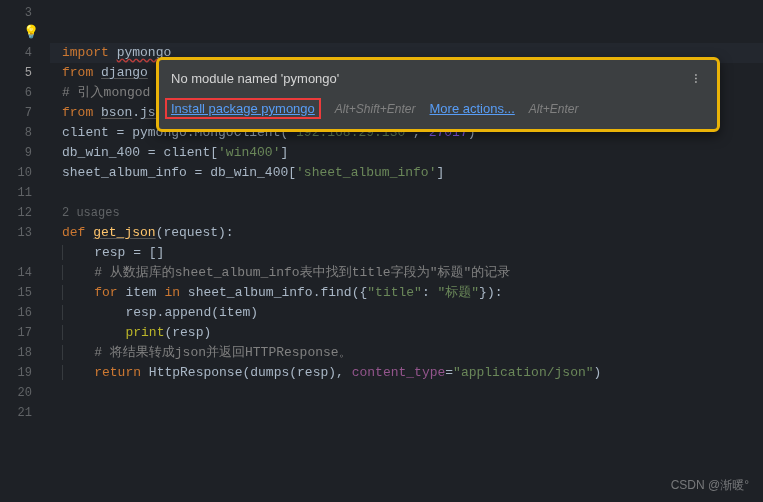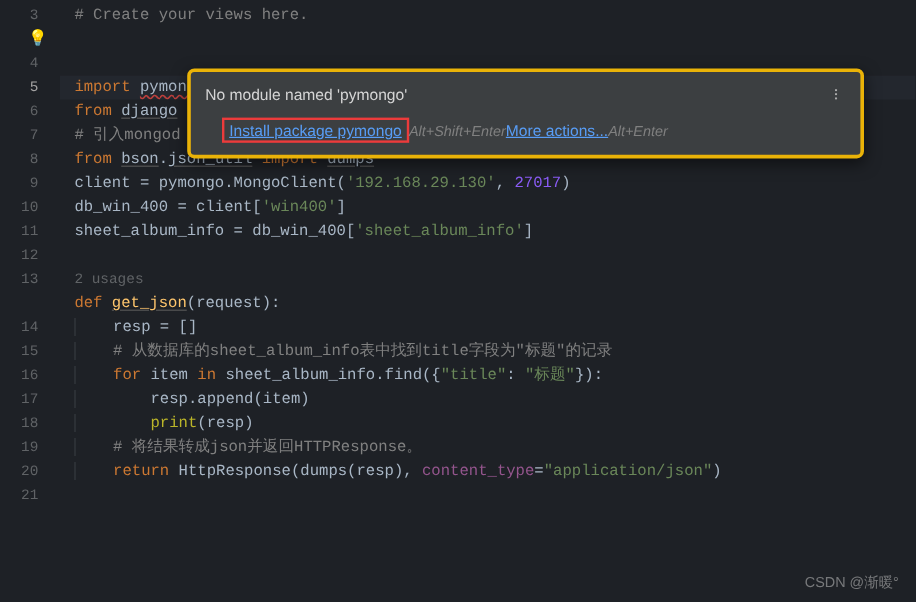--- a/index.html
+++ b/index.html
@@ -47,21 +47,21 @@
   border-radius: 6px;
   box-shadow: 0 4px 12px rgba(0,0,0,0.5);
   font-family: -apple-system, "Segoe UI", Arial, sans-serif;
   font-size: 13px;
   color: #bfbfbf;
   z-index: 10;
 }
 .tooltip .hdr { display: flex; align-items: center; padding: 9px 12px 5px 12px; }
 .tooltip .hdr .msg { flex: 1; color: #d5d5d5; }
 .tooltip .hdr .more-icon { color: #aaa; font-size: 16px; letter-spacing: -1px; cursor: pointer; display:inline-block; transform: rotate(90deg); }
-.tooltip .acts { display: flex; align-items: center; padding: 6px 7px 10px 12px; margin-left: 20px; }
+.tooltip .acts { display: flex; align-items: center; gap: 14px; padding: 6px 7px 10px 12px; }
 .tooltip .link { color: #589df6; cursor: pointer; text-decoration: underline; }
 .tooltip .box { border: 2px solid #ec3b3b; padding: 1px 4px; margin-left: -6px; }
 .tooltip .hint { color: #808080; font-size: 12px; font-style: italic; }
 .watermark {
   position: absolute; bottom: 8px; right: 14px;
   font-family: Arial, sans-serif; font-size: 12px;
   color: #bfbfbf; opacity: 0.55;
 }
 .indent-guide { border-left: 1px solid #373b3f; }
 </style>
@@ -87,21 +87,20 @@
     <div class="ln">15</div>
     <div class="ln">16</div>
     <div class="ln">17</div>
     <div class="ln">18</div>
     <div class="ln">19</div>
     <div class="ln">20</div>
     <div class="ln">21</div>
   </div>
 
   <div class="code">
-    <div class="line"><span class="cmt"># Create your views here.</span></div>
     <div class="line"></div>
     <div class="line"></div>
     <div class="line hl"><span class="kw">import</span> <span class="err und">pymongo</span></div>
     <div class="line"><span class="kw">from</span> <span class="und">django</span></div>
     <div class="line"><span class="cmt"># 引入mongod</span></div>
     <div class="line"><span class="kw">from</span> <span class="und">bson</span><span>.</span><span class="und">json_util</span> <span class="kw">import</span> <span class="und">dumps</span></div>
     <div class="line"><span>client = pymongo.MongoClient(</span><span class="str">'192.168.29.130'</span><span>, </span><span class="num">27017</span><span>)</span></div>
     <div class="line"><span>db_win_400 = client[</span><span class="str">'win400'</span><span>]</span></div>
     <div class="line"><span>sheet_album_info = db_win_400[</span><span class="str">'sheet_album_info'</span><span>]</span></div>
     <div class="line"></div>

